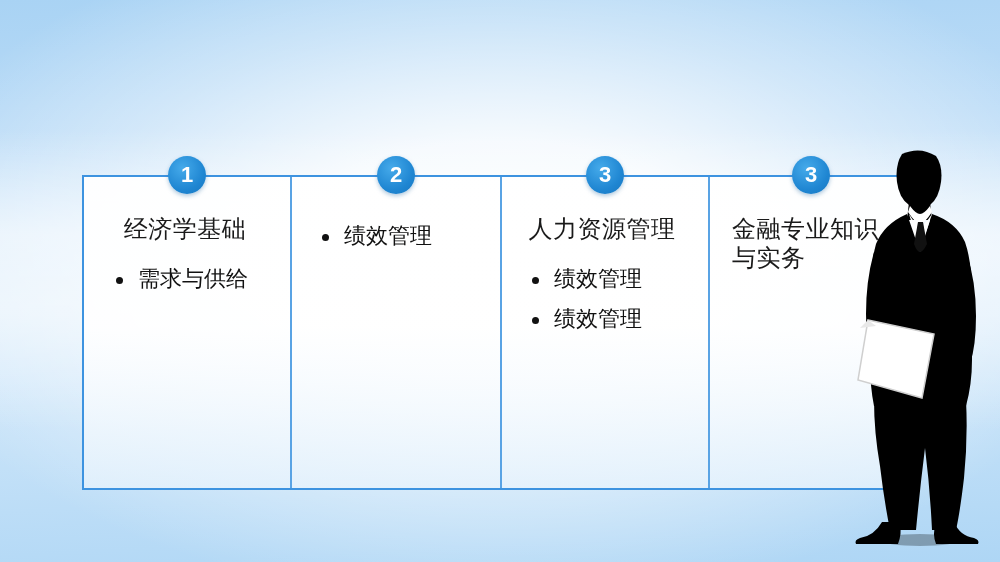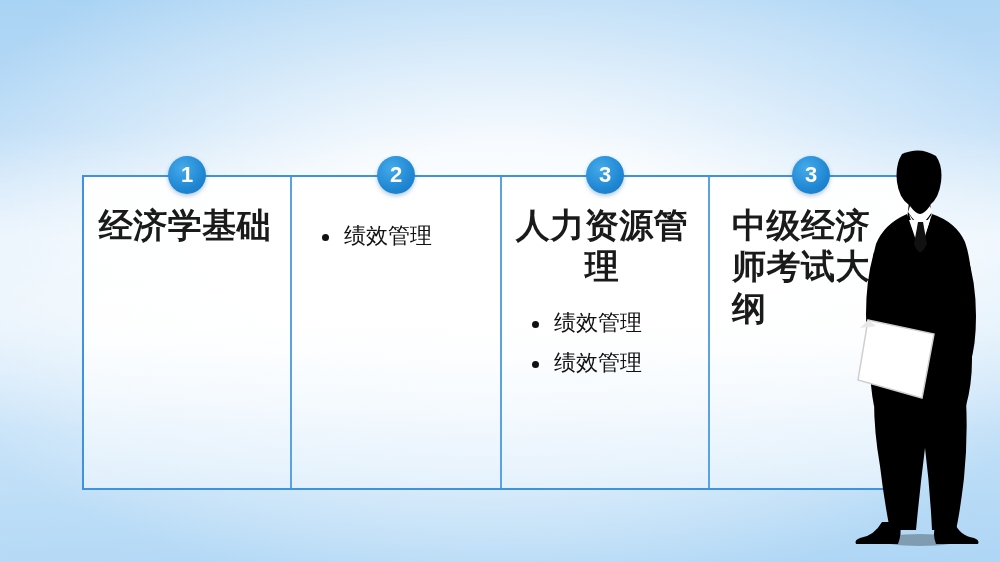--- a/index.html
+++ b/index.html
@@ -134,25 +134,25 @@
     text-align: center;
     z-index: 4;
   }
   .c1 .col-badge { left: 86px; }
   .c2 .col-badge { left: 89px; }
   .c3 .col-badge { left: 88px; }
   .c4 .col-badge { left: 86px; }
 
   .col-title {
     text-align: center;
-    font-size: 34px;
-    font-weight: bold;
+    font-size: 24px;
+    font-weight: normal;
     color: #1a1a1a;
     line-height: 1.22;
-    margin-top: 4px;
+    margin-top: 14px;
     letter-spacing: 0.5px;
     font-family: "DejaVu Sans", "Liberation Sans", sans-serif;
   }
   .c4 .col-title {
     text-align: left;
     padding-left: 12px;
     padding-right: 24px;
   }
 
   .bullets {
@@ -201,41 +201,44 @@
     <div class="divider d1"></div>
     <div class="divider d2"></div>
     <div class="divider d3"></div>
   </div>
 
   <div class="columns">
 
     <div class="col c1">
       <div class="col-badge">1</div>
       <div class="col-title">经济学基础</div>
+      <ul class="bullets">
+        <li>需求与供给</li>
+      </ul>
     </div>
 
     <div class="col c2">
       <div class="col-badge">2</div>
       <ul class="bullets">
         <li>绩效管理</li>
       </ul>
     </div>
 
     <div class="col c3">
       <div class="col-badge">3</div>
       <div class="col-title">人力资源管理</div>
       <ul class="bullets">
         <li>绩效管理</li>
         <li>绩效管理</li>
       </ul>
     </div>
 
     <div class="col c4">
       <div class="col-badge">3</div>
-      <div class="col-title">中级经济师考试大纲</div>
+      <div class="col-title">金融专业知识与实务</div>
     </div>
 
   </div>
 
   <div class="person">
     <svg width="148" height="400" viewBox="0 0 148 400" xmlns="http://www.w3.org/2000/svg">
       <g fill="#000000">
 
         <ellipse cx="74" cy="392" rx="40" ry="6" fill="rgba(0,0,0,0.28)"></ellipse>
 

